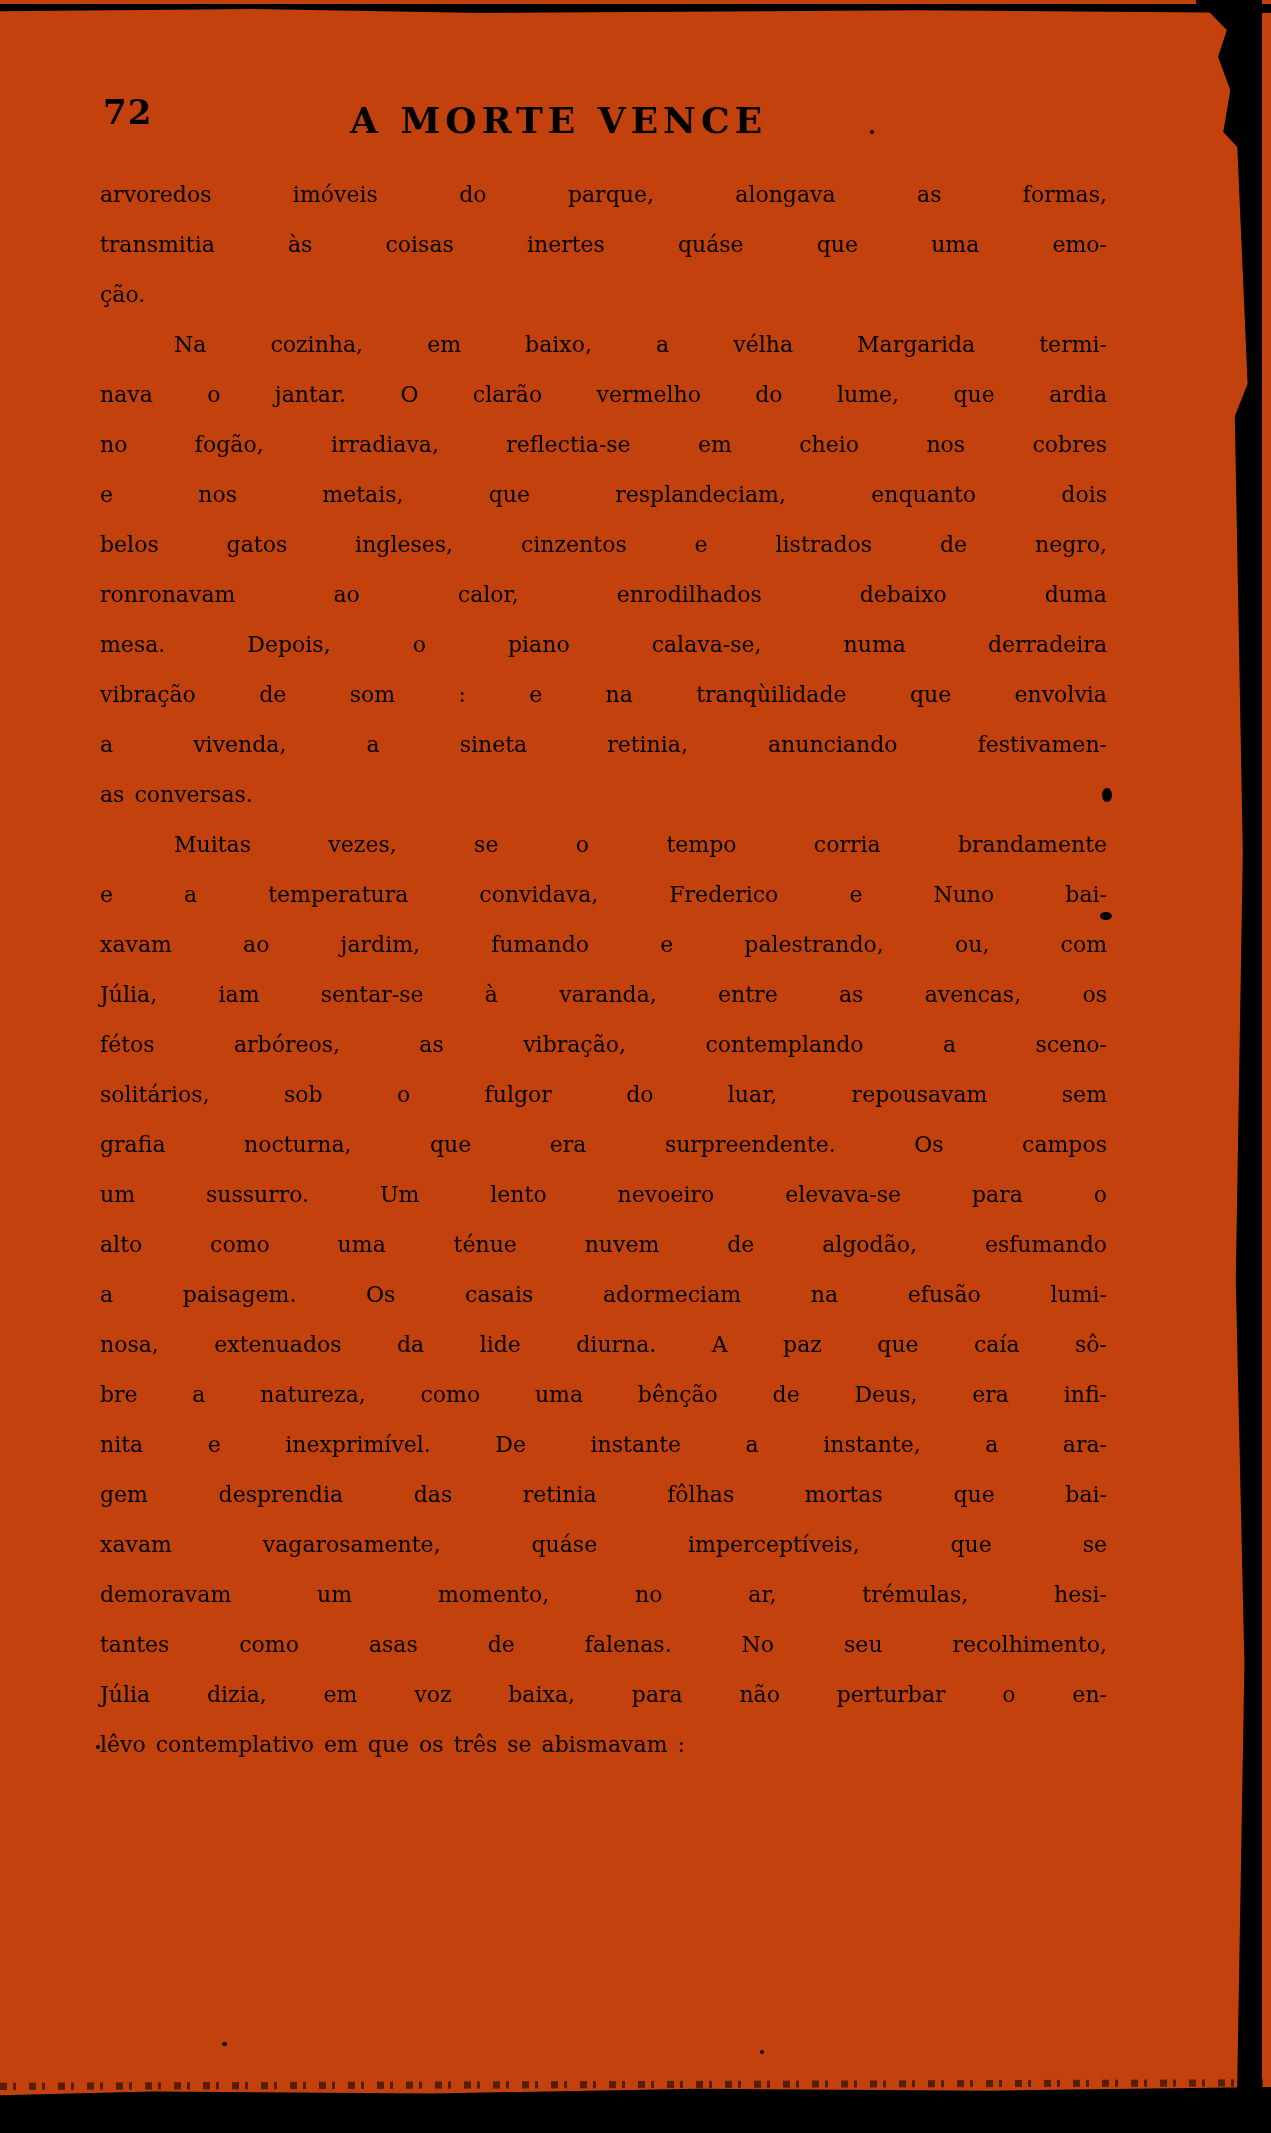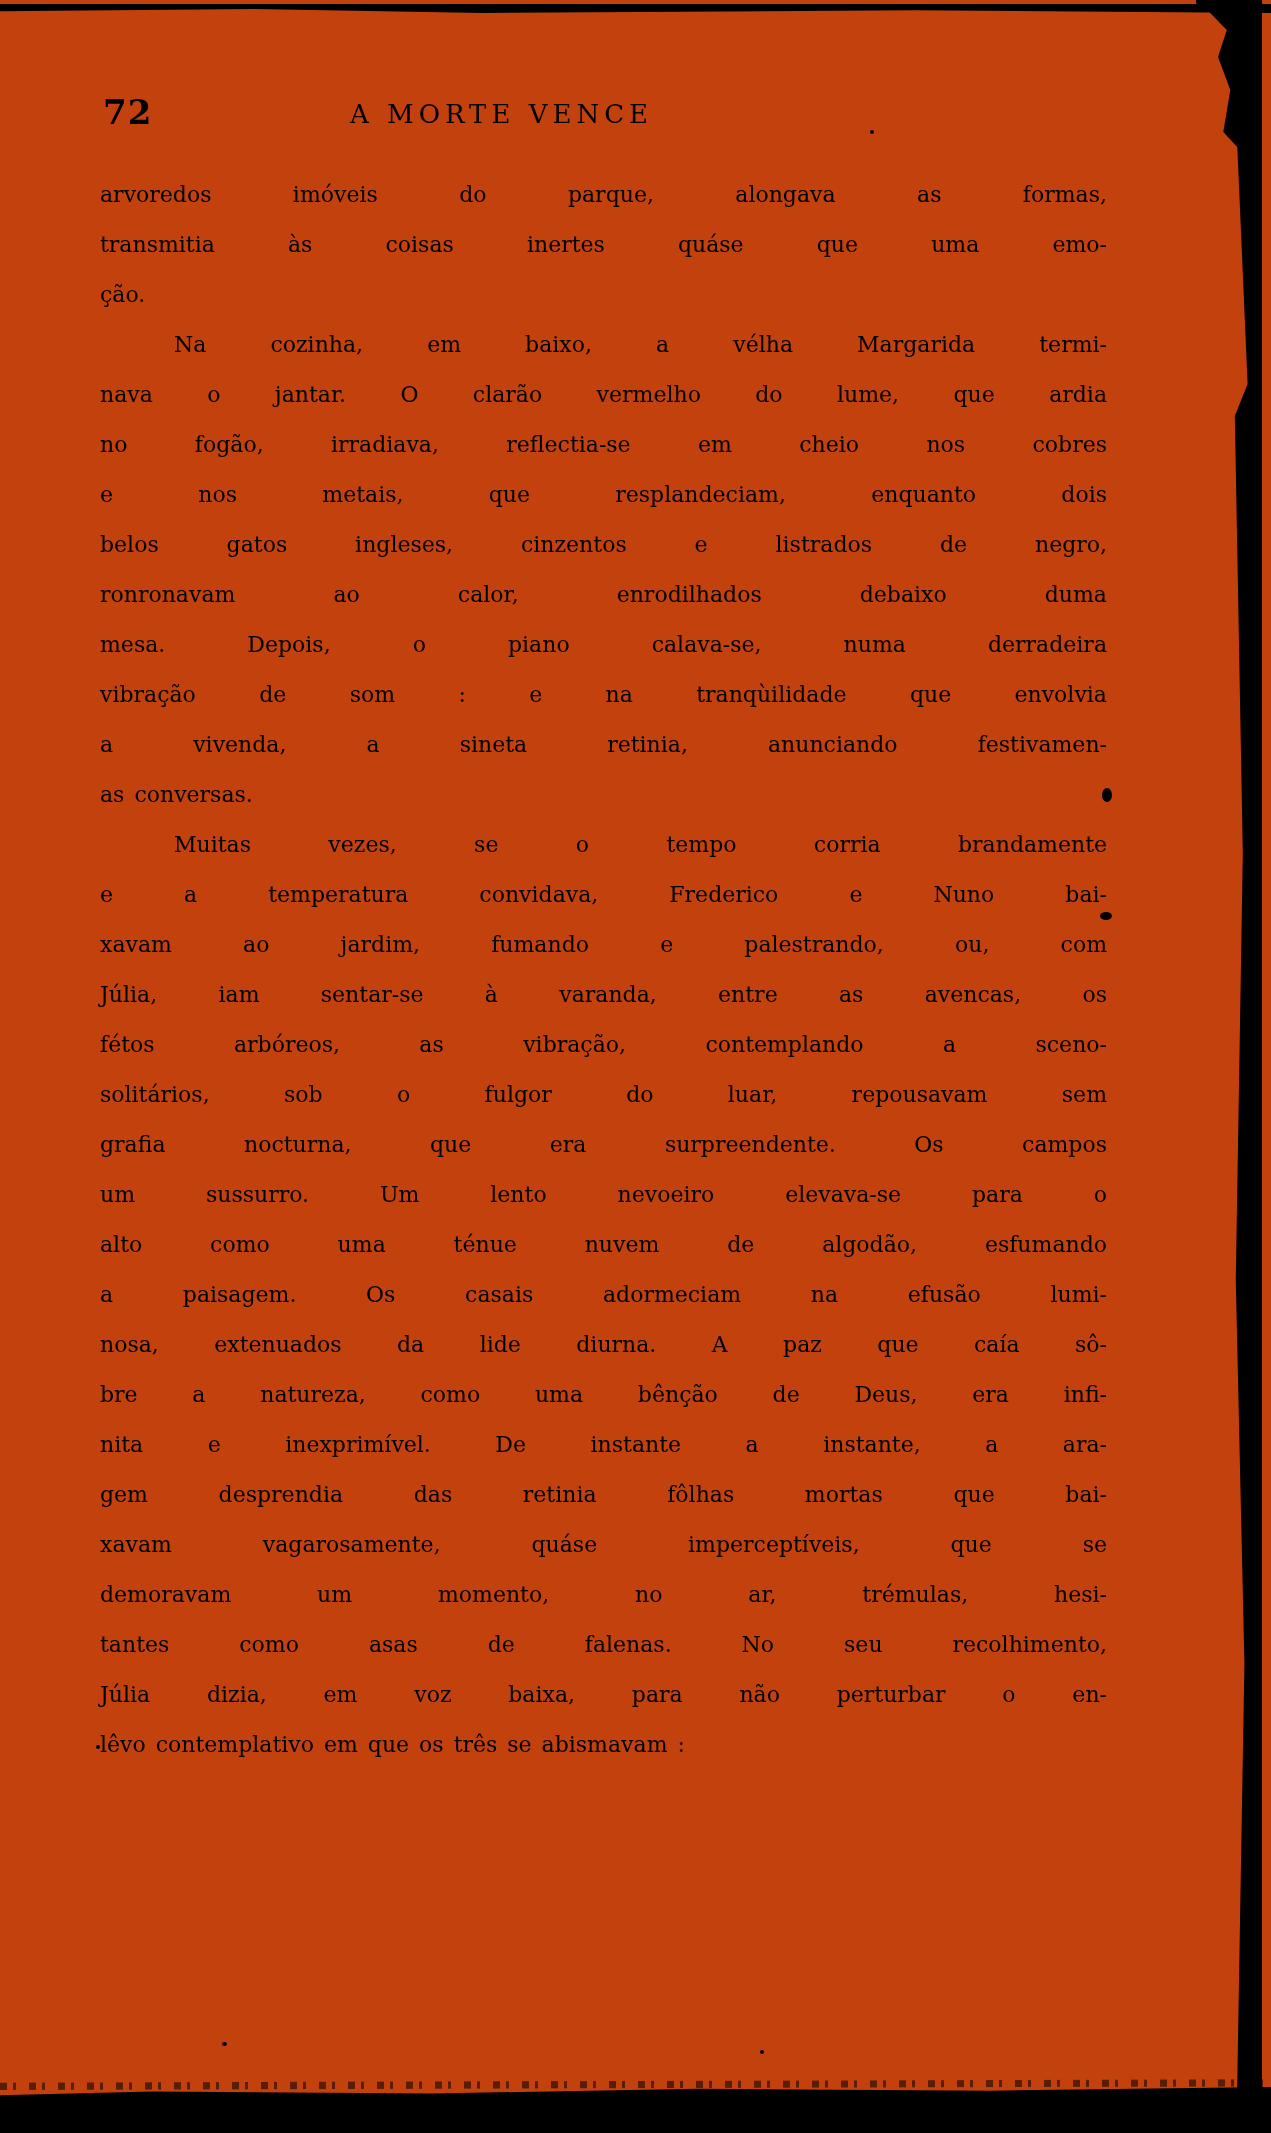--- a/index.html
+++ b/index.html
@@ -36,21 +36,21 @@
   }
   .speck{position:absolute;background:#000;border-radius:50%;}
 
   
   .page-number{
     position:absolute;left:103px;top:92px;
     font-size:34px;font-weight:700;letter-spacing:1px;
   }
   .running-title{
     position:absolute;left:350px;top:99px;
-    font-size:26px;font-weight:400;letter-spacing:5px;
+    font-size:36px;font-weight:700;letter-spacing:5px;
   }
 
   
   .text-column{
     position:absolute;left:100px;top:170px;width:1007px;
     font-size:22px;line-height:50px;
     word-spacing:3px;
   }
   .line{
     text-align:justify;

